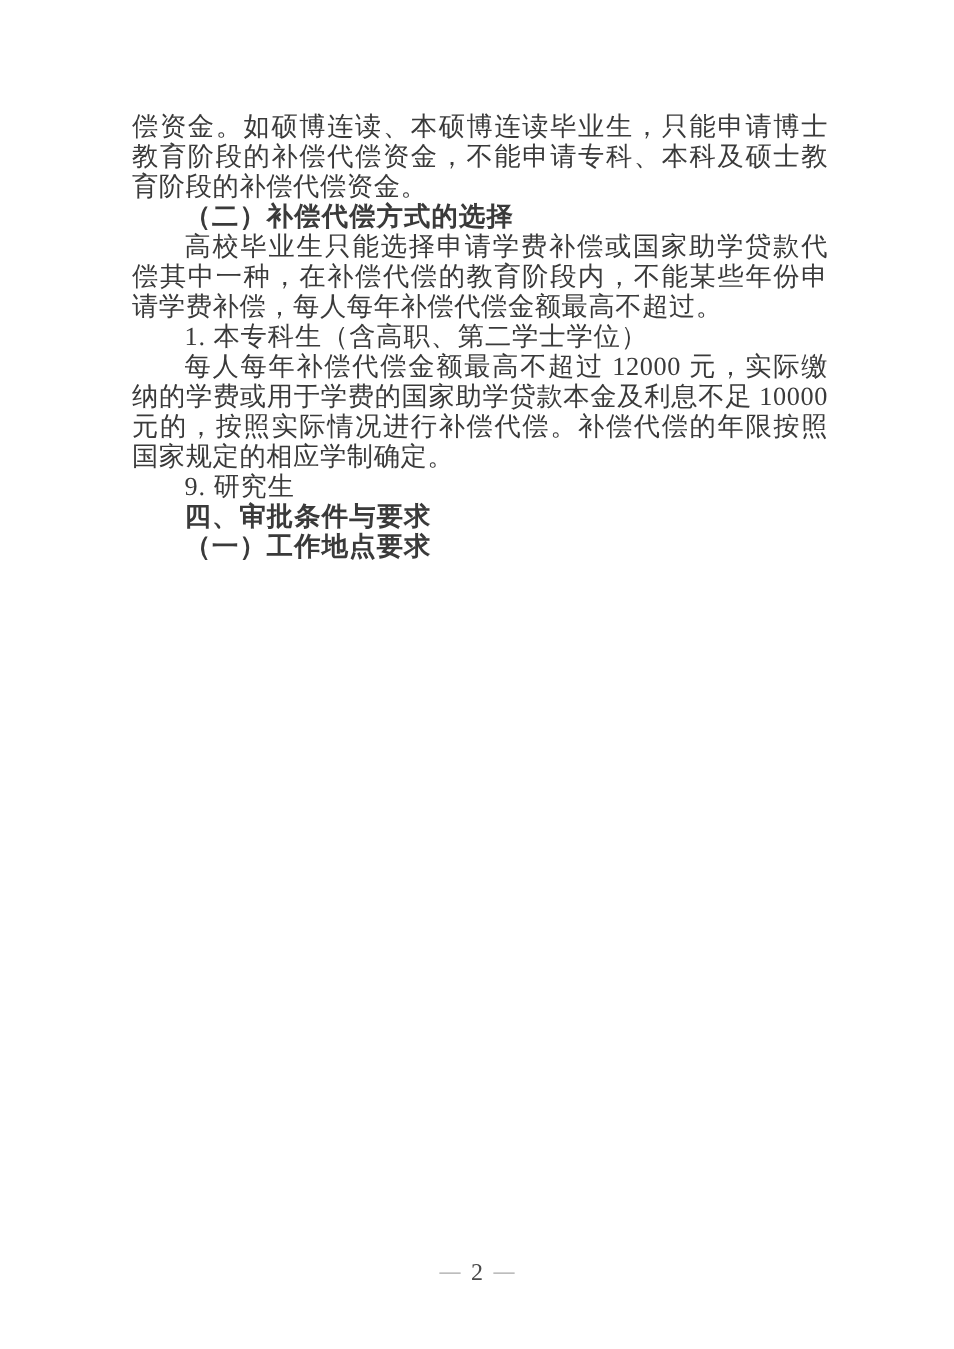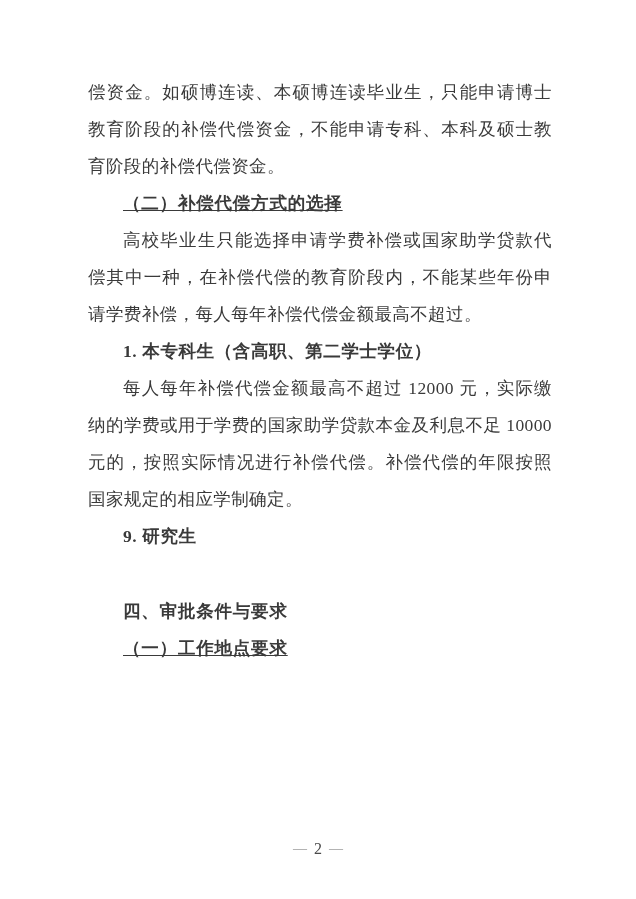--- a/index.html
+++ b/index.html
@@ -14,48 +14,46 @@
     font-family: "Liberation Serif", "DejaVu Serif", serif;
   }
   .content {
     position: absolute;
     left: 88px;
     right: 84px;
     top: 74px;
   }
   .content p {
     font-size: 17.5px;
-    line-height: 37px;
+    line-height: 20px;
     color: #3a3a3a;
     text-align: justify;
     text-justify: inter-ideograph;
     letter-spacing: 0.4px;
   }
   .para-indent { text-indent: 2em; }
   .para-noindent { text-indent: 0; }
   
   .h-kai {
     text-indent: 2em;
     font-weight: bold;
     letter-spacing: 0.8px !important;
-    text-decoration: underline;
   }
   
   .h-num {
     text-indent: 2em;
-    font-weight: bold;
+    font-weight: normal;
     letter-spacing: 0.6px !important;
   }
   
   .h-hei {
     text-indent: 2em;
     font-weight: bold;
     font-family: Liberation Serif, serif;
     letter-spacing: 0.8px !important;
-    margin-top: 38px;
   }
   .footer {
     position: absolute;
     left: 0;
     right: 0;
     top: 840px;
     text-align: center;
     font-size: 16px;
     color: #4a4a4a;
   }

